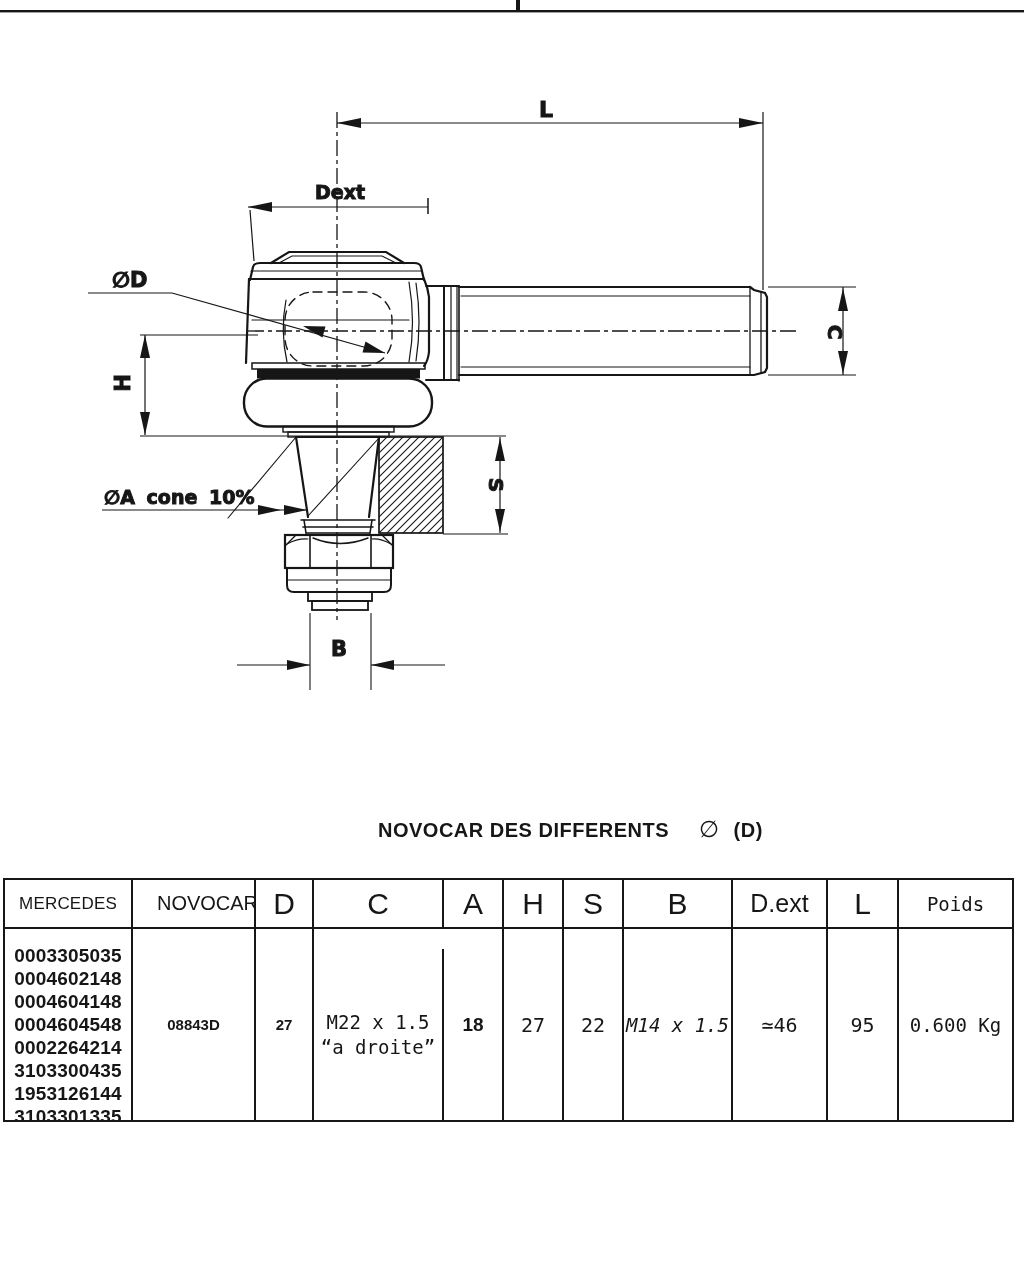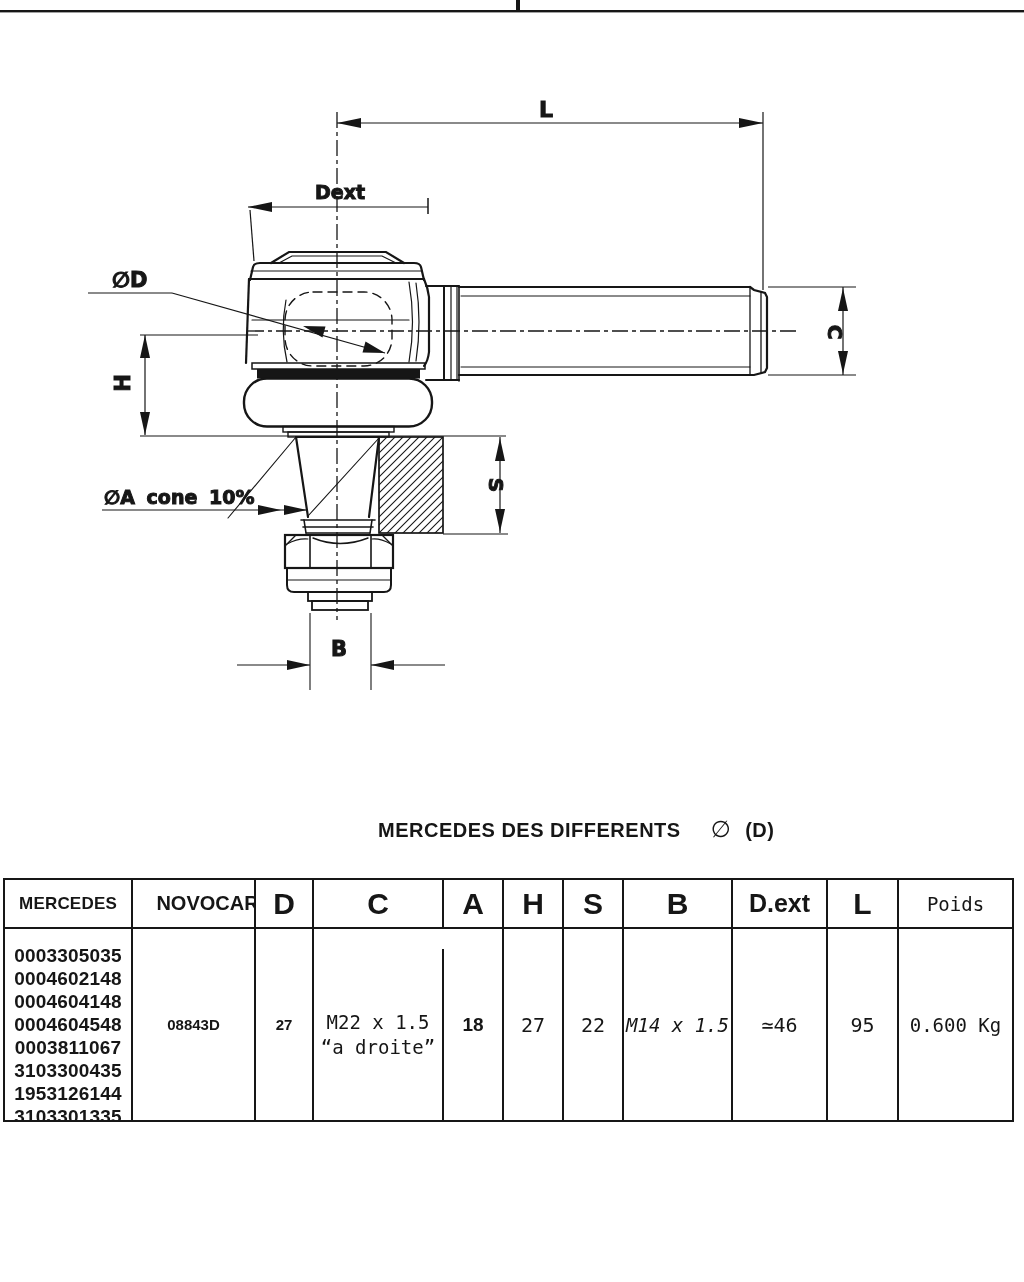--- a/index.html
+++ b/index.html
@@ -12,21 +12,21 @@
              font-weight:bold;font-size:20px;letter-spacing:.5px;white-space:nowrap;}
   .tbl-title .sym{font-family:"DejaVu Sans",sans-serif;font-size:23px;margin-left:30px;font-weight:normal;}
   .tbl-title .suf{margin-left:14px;font-size:20px;}
   
   .spec-table{position:absolute;left:3px;top:878px;display:grid;
     grid-template-columns:128px 123px 58px 130px 60px 60px 60px 109px 95px 71px 113px;
     grid-template-rows:49px 191px;border:2.5px solid #161616;background:#fff;}
   .cell{border-right:2px solid #161616;box-sizing:border-box;display:flex;
         align-items:center;justify-content:center;overflow:hidden;}
   .cell.last{border-right:none;}
-  .hdr{border-bottom:2.5px solid #161616;font-weight:bold;}
+  .hdr{border-bottom:2.5px solid #161616;font-weight:normal;}
   .hdr-small{font-size:17px;letter-spacing:.2px;}
   .hdr-mid{font-size:20px;padding-left:28px;}
   .hdr-big{font-size:30px;}
   .hdr-dext{font-size:25px;}
   .hdr-poids{font-weight:normal;font-family:"DejaVu Sans Mono","DejaVu Sans",monospace;font-size:19px;}
   .mono{font-family:"DejaVu Sans Mono","DejaVu Sans",monospace;font-weight:normal;}
   .val{font-size:20px;}
   .val-bold{font-weight:bold;font-size:15px;}
   .merc{flex-direction:column;justify-content:center;padding-top:22px;
         font-weight:bold;font-size:19px;line-height:23px;letter-spacing:.2px;}
@@ -206,21 +206,21 @@
         <path d="M768,375 H856" stroke-width="1.2"></path>
         <path d="M843,287 V375" stroke-width="1.2"></path>
         <polygon points="843,288 838,311 848,311" fill="#161616" stroke="none"></polygon>
         <polygon points="843,374 838,351 848,351" fill="#161616" stroke="none"></polygon>
         <text transform="translate(828,332) rotate(90)" font-size="20" font-weight="bold" text-anchor="middle">C</text>
       </g>
     </g>
   </svg>
 
   <div class="tbl-title">
-    <span>MERCEDES DES DIFFERENTS</span>
+    <span>NOVOCAR DES DIFFERENTS</span>
     <span class="sym">∅</span>
     <span class="suf">(D)</span>
   </div>
 
   <div class="spec-table">
 
     <div class="cell hdr hdr-small">MERCEDES</div>
     <div class="cell hdr hdr-mid">NOVOCAR</div>
     <div class="cell hdr hdr-big">D</div>
     <div class="cell hdr hdr-big">C</div>
@@ -230,21 +230,21 @@
     <div class="cell hdr hdr-big">B</div>
     <div class="cell hdr hdr-dext">D.ext</div>
     <div class="cell hdr hdr-big">L</div>
     <div class="cell hdr hdr-poids last">Poids</div>
 
     <div class="cell merc">
       <div>0003305035</div>
       <div>0004602148</div>
       <div>0004604148</div>
       <div>0004604548</div>
-      <div>0003811067</div>
+      <div>0002264214</div>
       <div>3103300435</div>
       <div>1953126144</div>
       <div>3103301335</div>
     </div>
     <div class="cell val-bold">08843D</div>
     <div class="cell val-bold">27</div>
     <div class="cell c-cell mono">
       <div>M22 x 1.5</div>
       <div>“a droite”</div>
     </div>

